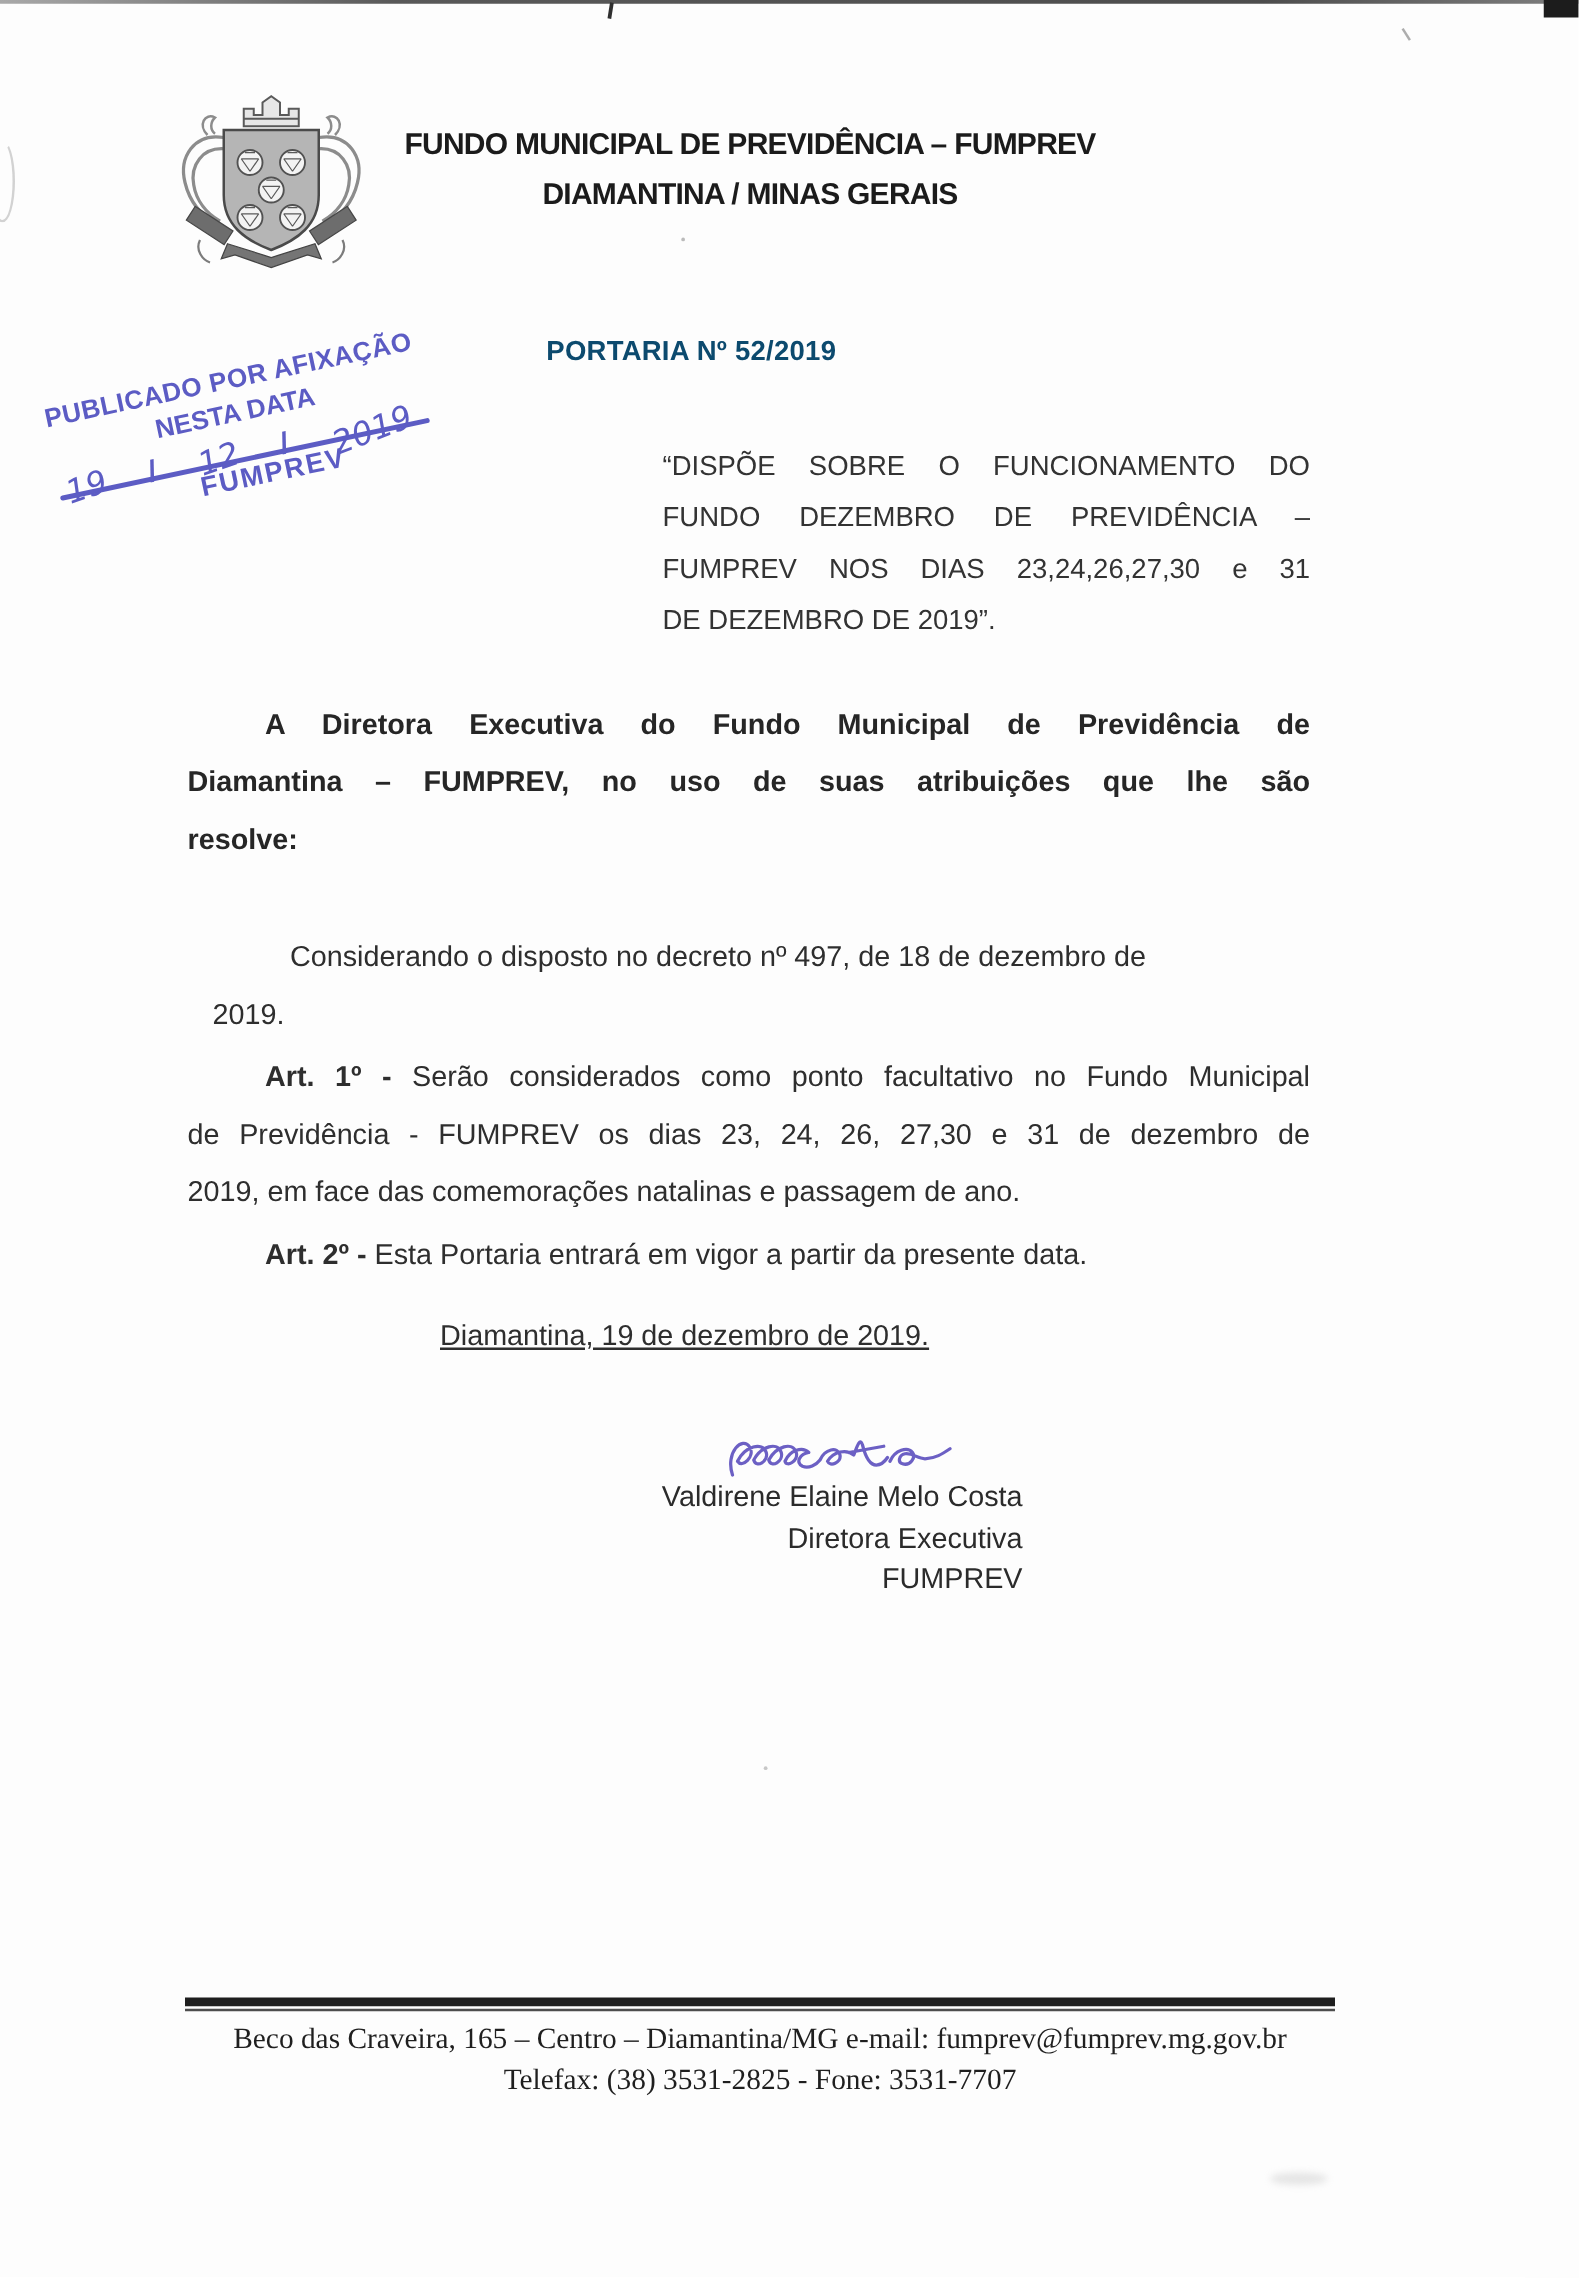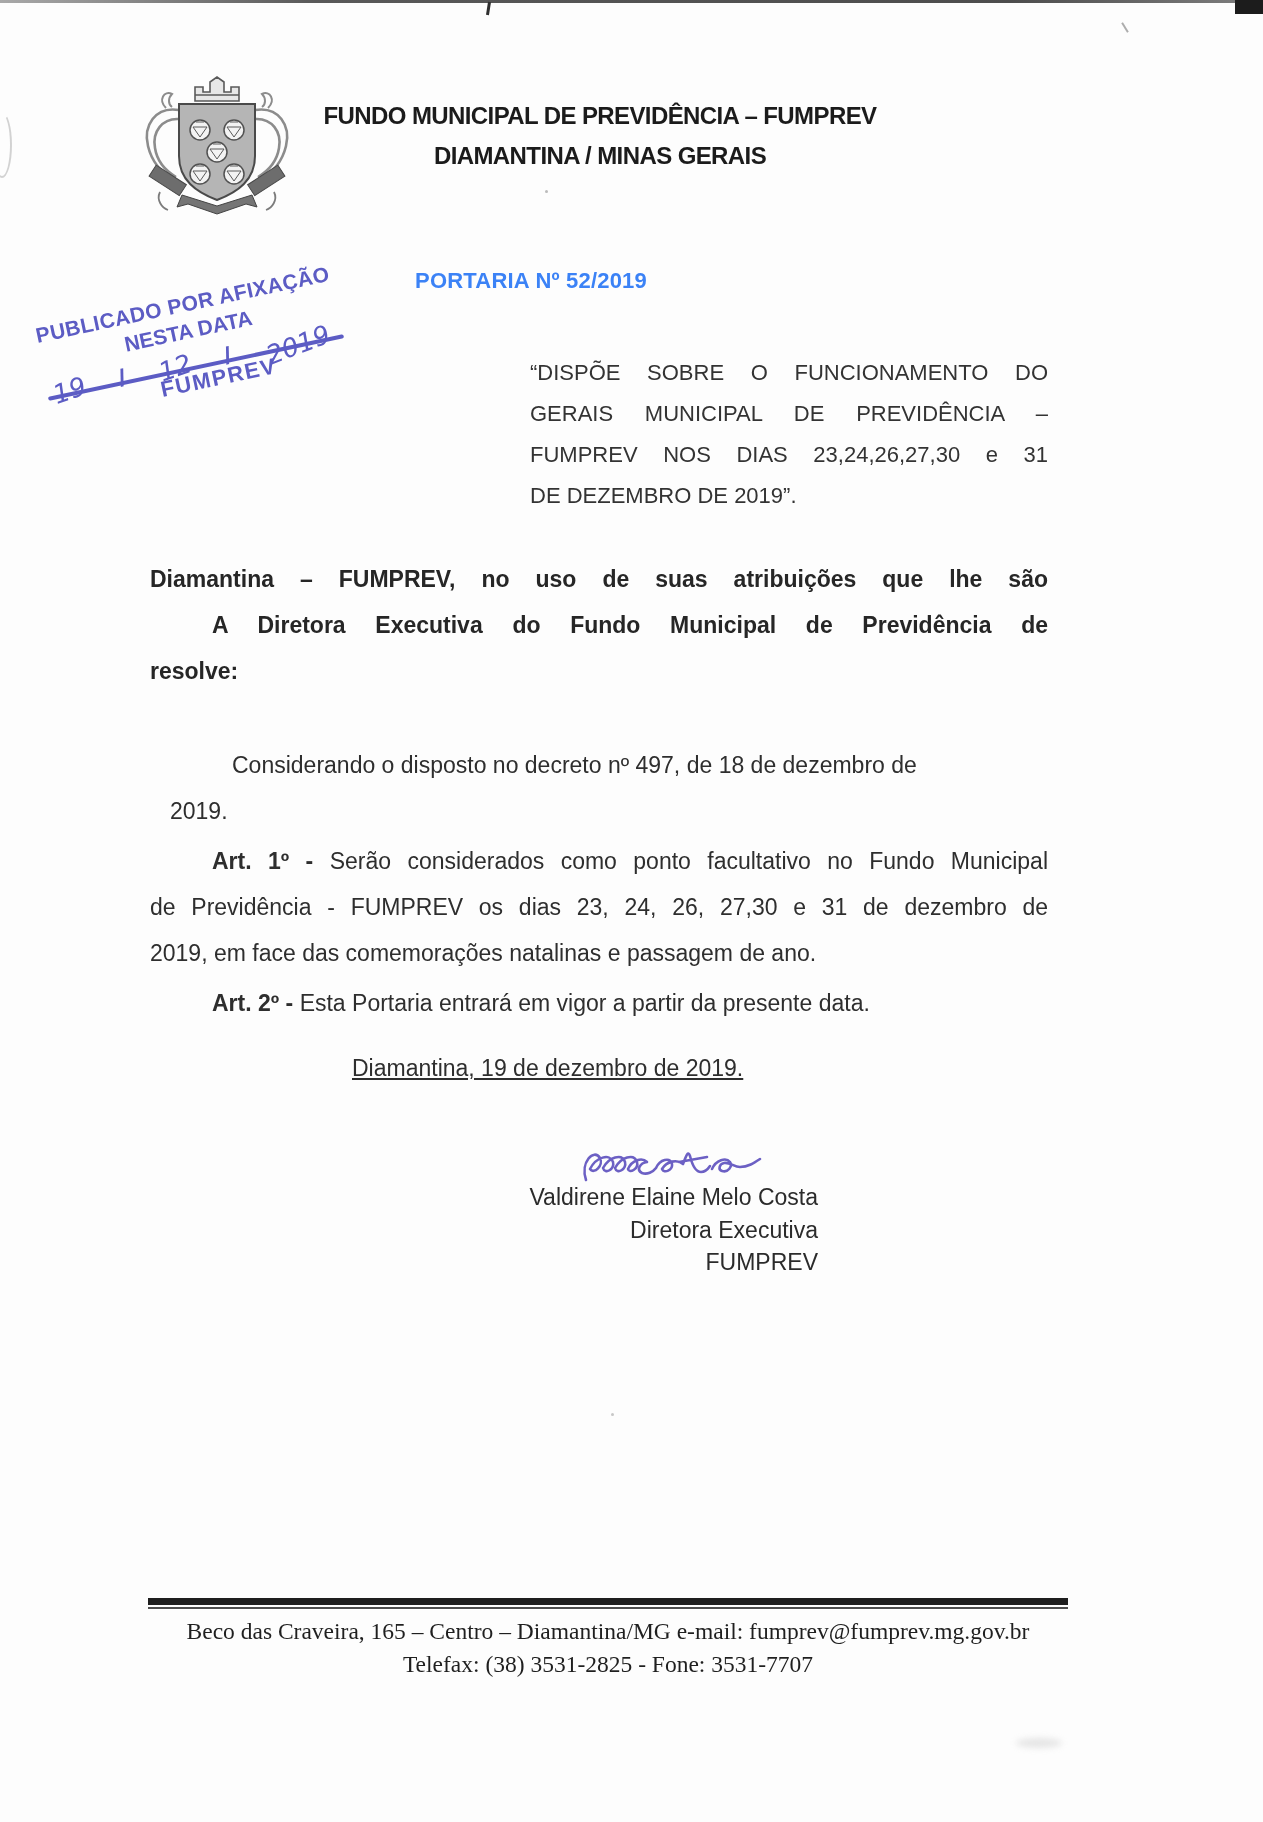--- a/index.html
+++ b/index.html
@@ -21,22 +21,22 @@
     border-radius:50%;border-left-color:transparent;border-top-color:transparent;opacity:.45;}
   .speck-a{position:absolute;left:545px;top:190px;width:3px;height:3px;border-radius:50%;background:#8f8f8f;opacity:.6;}
   .speck-b{position:absolute;left:611px;top:1413px;width:3px;height:3px;border-radius:50%;background:#9a9a9a;opacity:.55;}
   .smudge{position:absolute;left:1016px;top:1738px;width:46px;height:10px;background:#b9b9b9;filter:blur(3px);opacity:.35;border-radius:50%;}
 
   
   .crest{position:absolute;left:138px;top:74px;}
   .org-title{position:absolute;left:290px;top:96px;width:620px;text-align:center;
     font-weight:bold;color:#1b1b1b;font-size:24px;letter-spacing:-0.6px;line-height:40px;white-space:nowrap;}
 
-  .portaria-title{position:absolute;left:146px;top:268px;width:770px;text-align:center;
-    font-weight:bold;font-size:22px;color:#3b82f6;letter-spacing:.2px;}
+  .portaria-title{position:absolute;left:168px;top:268px;width:770px;text-align:center;
+    font-weight:bold;font-size:22px;color:#0c4a6e;letter-spacing:.2px;}
 
   
   .stamp{position:absolute;left:40px;top:292px;width:302px;transform:rotate(-12deg);
     font-weight:bold;}
   .stamp-l1{font-size:21px;text-align:center;letter-spacing:.4px;}
   .stamp-l2{font-size:21px;text-align:center;margin-top:3px;}
   .stamp-date{display:flex;justify-content:space-between;align-items:flex-end;
     padding:0 14px 0 6px;margin-top:6px;margin-bottom:-13px;font-size:25px;}
   .stamp-hand{font-family:"DejaVu Sans", sans-serif;font-style:italic;font-weight:normal;
     font-size:26px;transform:rotate(-7deg);}
@@ -147,28 +147,28 @@
       <span class="stamp-hand">12</span>
       <span class="stamp-sep">/</span>
       <span class="stamp-hand stamp-year">2019</span>
     </div>
     <div class="stamp-underline" style="background: rgb(92, 92, 196);"></div>
     <div class="stamp-org">FUMPREV</div>
   </div>
 
   <div class="epigraph">
     <div class="jline">“DISPÕE SOBRE O FUNCIONAMENTO DO</div>
-    <div class="jline">GERAIS MUNICIPAL DE PREVIDÊNCIA –</div>
+    <div class="jline">FUNDO DEZEMBRO DE PREVIDÊNCIA –</div>
     <div class="jline">FUMPREV NOS DIAS 23,24,26,27,30 e 31</div>
     <div>DE DEZEMBRO DE 2019”.</div>
   </div>
 
   <div class="body-block preamble">
+    <div class="jline indent">A Diretora Executiva do Fundo Municipal de Previdência de</div>
     <div class="jline">Diamantina – FUMPREV, no uso de suas atribuições que lhe são</div>
-    <div class="jline indent">A Diretora Executiva do Fundo Municipal de Previdência de</div>
     <div>resolve:</div>
   </div>
 
   <div class="body-block considering">
     <div class="indent">Considerando o disposto no decreto nº 497, de 18 de dezembro de</div>
     <div>2019.</div>
   </div>
 
   <div class="body-block art1">
     <div class="jline indent"><span class="b">Art. 1º -</span><span> Serão considerados como ponto facultativo no Fundo  Municipal</span></div>

